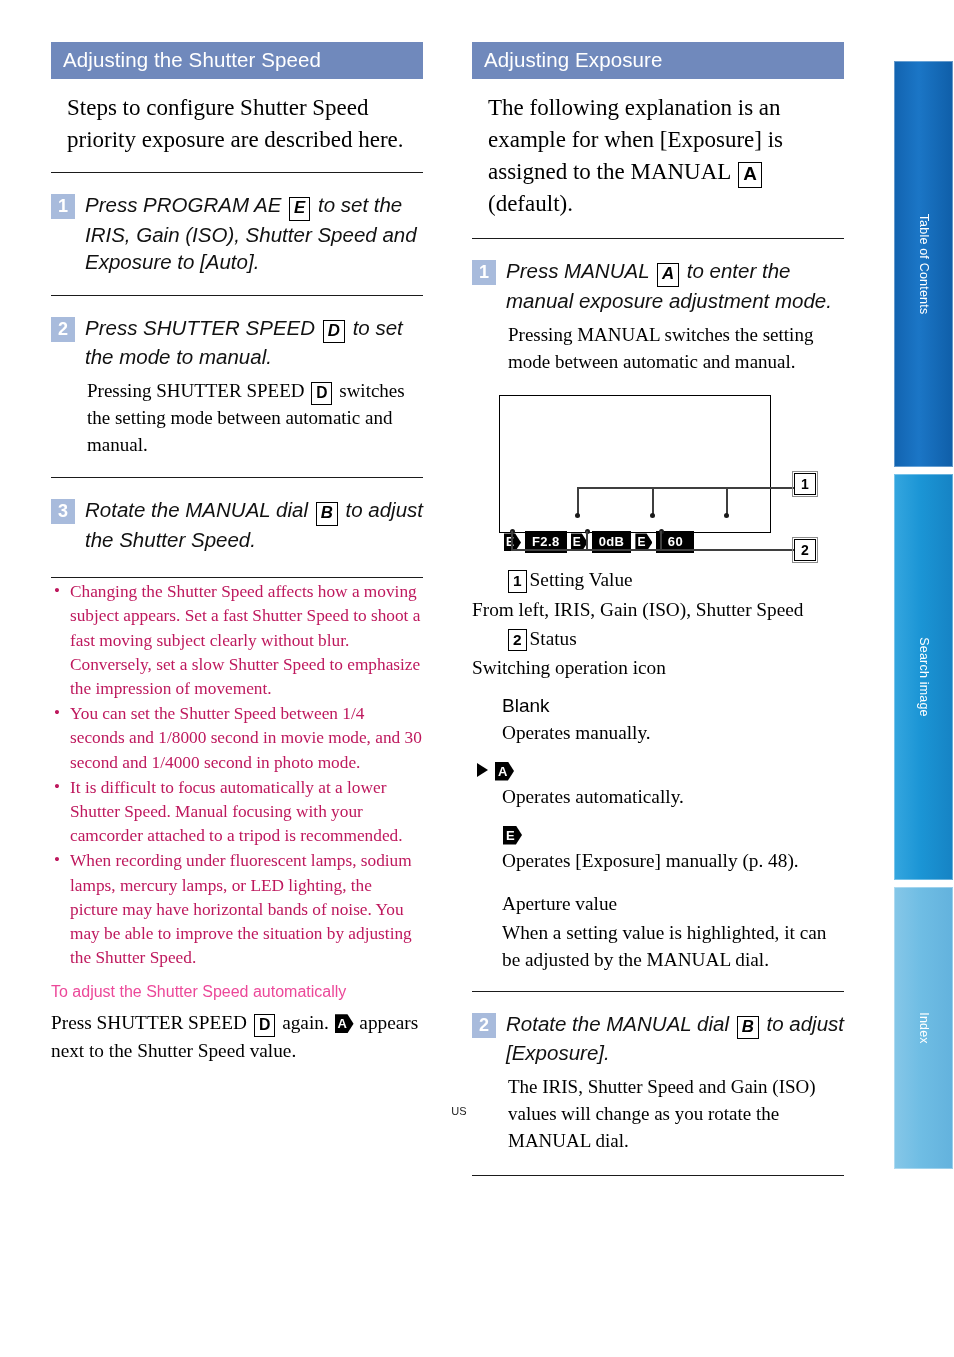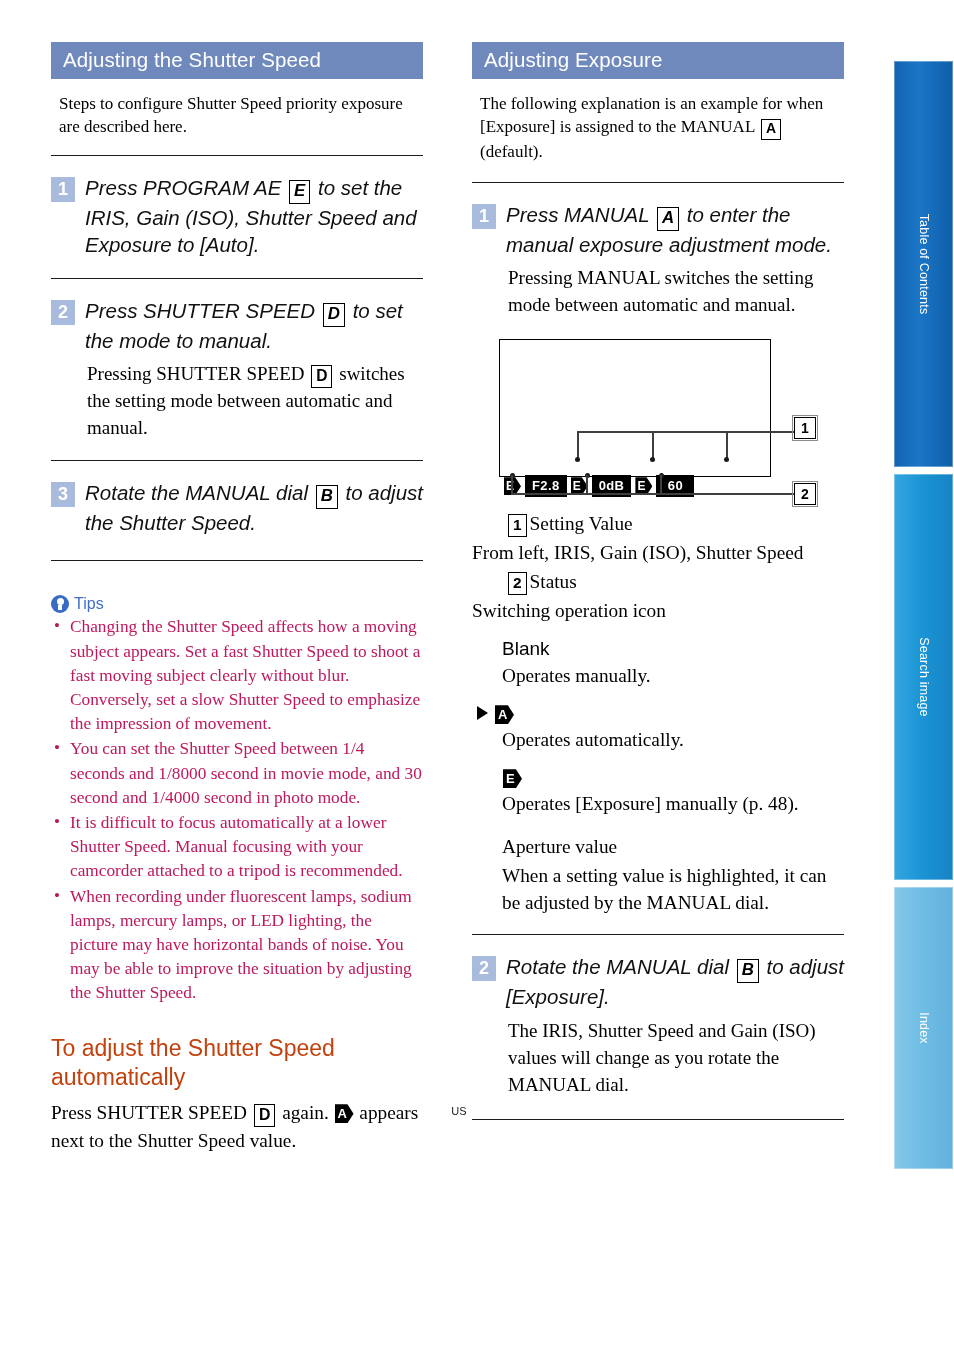--- a/index.html
+++ b/index.html
@@ -25,22 +25,22 @@
     font-family:"Liberation Sans", sans-serif;
     font-size:20.5px;
     font-weight:400;
     letter-spacing:.1px;
     padding:7px 0 8px 12px;
     line-height:1.05;
   }
 
   
   .intro {
-    font-size:17px; line-height:1.40; color:#000;
-    margin:13px 0 0 8px;
+    font-size:23px; line-height:1.40; color:#000;
+    margin:13px 0 0 16px;
   }
   .rule { border-top:1.4px solid #1b1b1b; margin:16px 0 0 0; height:0; }
 
   
   .step { display:flex; margin-top:18px; }
   .step-num {
     flex:0 0 auto;
     width:24px; height:25px;
     background:#a8bbdc;
     color:#ffffff;
@@ -138,22 +138,22 @@
     color:#be185d;
   }
   ul.tips li:before {
     content:"\2022";
     position:absolute; left:3px; top:-1px; font-size:17px;
   }
 
   
   .subhead {
     font-family:"Liberation Sans", sans-serif;
-    font-size:23px; line-height:1.30; color:#c2410c;
-    margin-top:28px;
+    font-size:16px; line-height:1.30; color:#ec4899;
+    margin-top:12px;
   }
   .para { font-size:19.3px; line-height:1.42; color:#000; margin-top:6px; }
 
   
   .numbox {
     display:inline-block;
     border:1.5px solid #000;
     font-family:"Liberation Sans", sans-serif;
     font-weight:700; font-size:.80em; line-height:1;
     padding:2px 4px 3px 4px;
@@ -308,24 +308,20 @@
       <div class="step-body">
         <div class="step-title"><span>Rotate the MANUAL dial</span>
           <span class="keybox">B</span>
           <span>to adjust the Shutter Speed.</span>
         </div>
       </div>
     </div>
 
     <div class="rule" style="margin-top:24px;"></div>
 
-    <div class="tips-head">
-      <div class="bulb"></div>
-      <div class="tips-label">Tips</div>
-    </div>
     <ul class="tips">
       <li>Changing the Shutter Speed affects how a moving subject appears. Set a fast Shutter Speed to shoot a fast moving subject clearly without blur. Conversely, set a slow Shutter Speed to emphasize the impression of movement.</li>
       <li>You can set the Shutter Speed between 1/4 seconds and 1/8000 second in movie mode, and 30 second and 1/4000 second in photo mode.</li>
       <li> It is difficult to focus automatically at a lower Shutter Speed. Manual focusing with your camcorder attached to a tripod is recommended.</li>
       <li>When recording under fluorescent lamps, sodium lamps, mercury lamps, or LED lighting, the picture may have horizontal bands of noise. You may be able to improve the situation by adjusting the Shutter Speed.</li>
     </ul>
 
     <div class="subhead">To adjust the Shutter Speed automatically</div>
     <div class="para"><span>Press SHUTTER SPEED</span>
       <span class="keybox">D</span>

